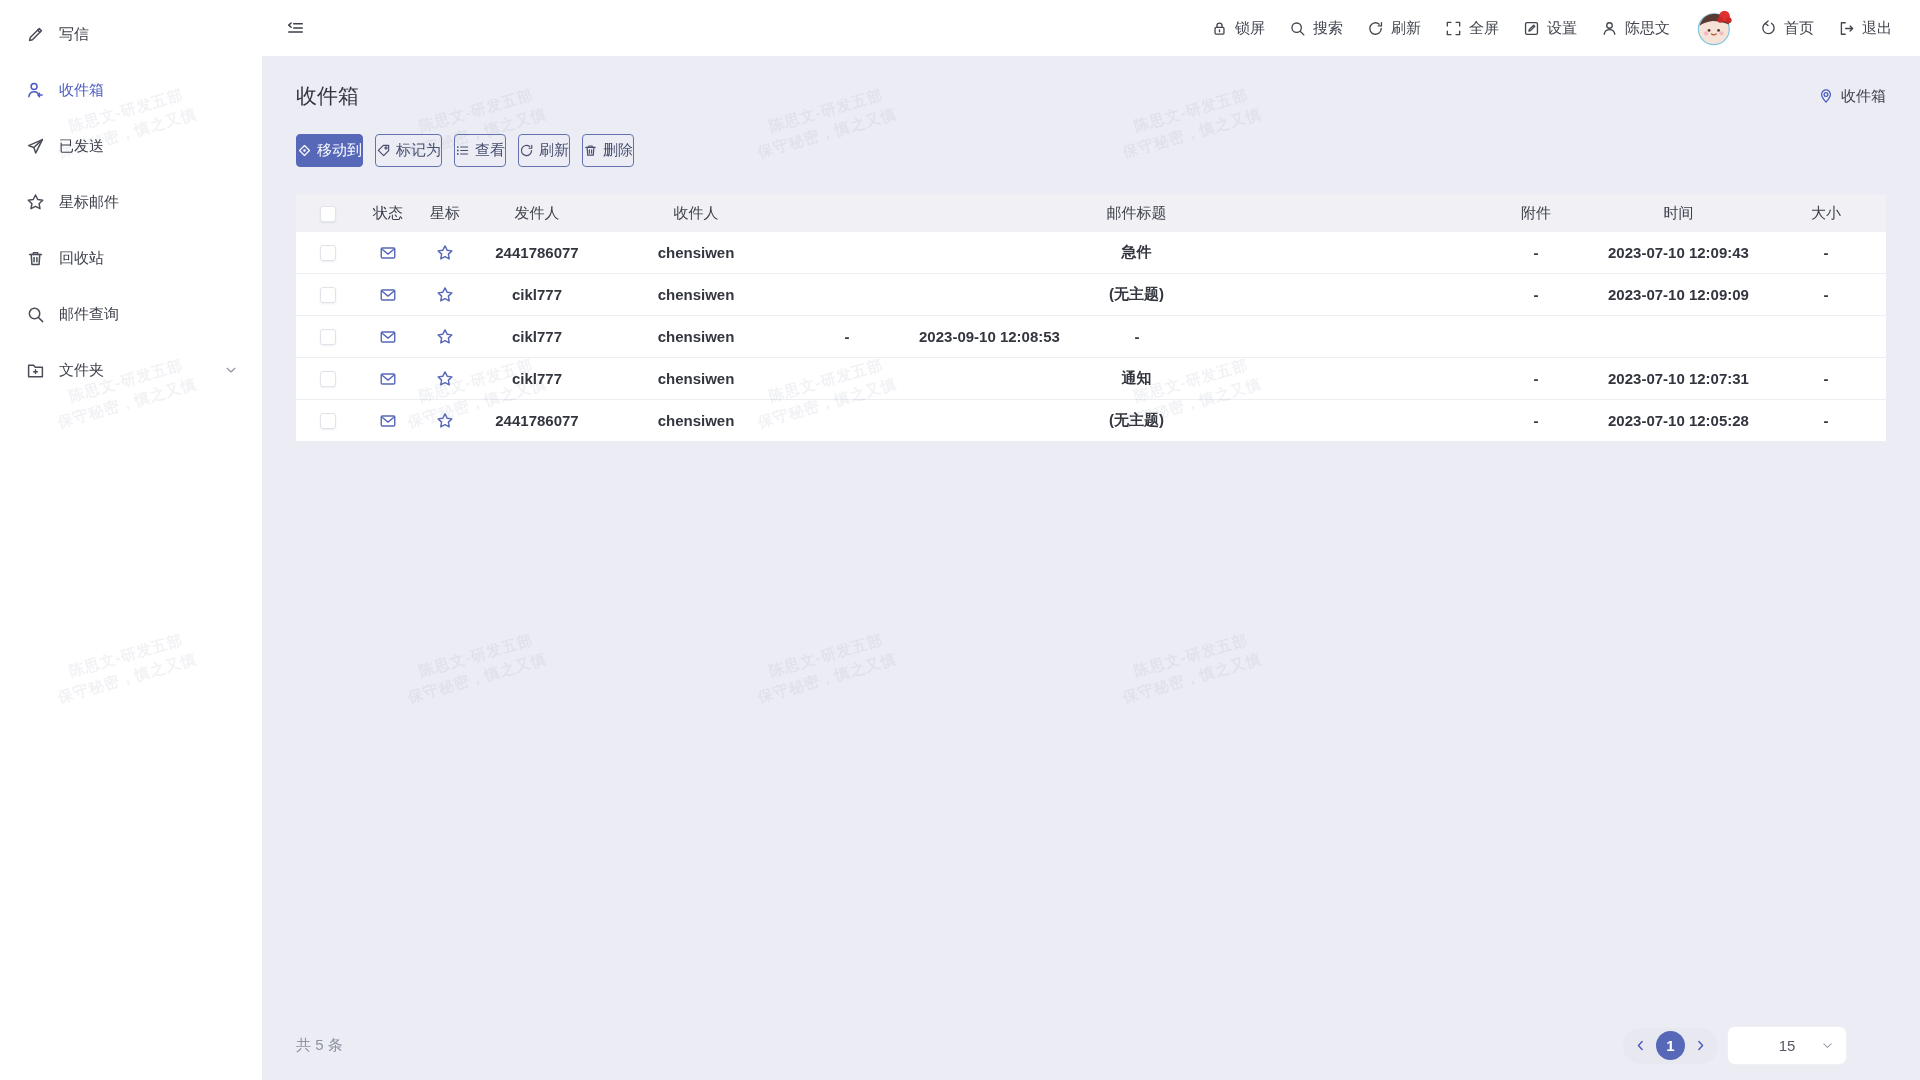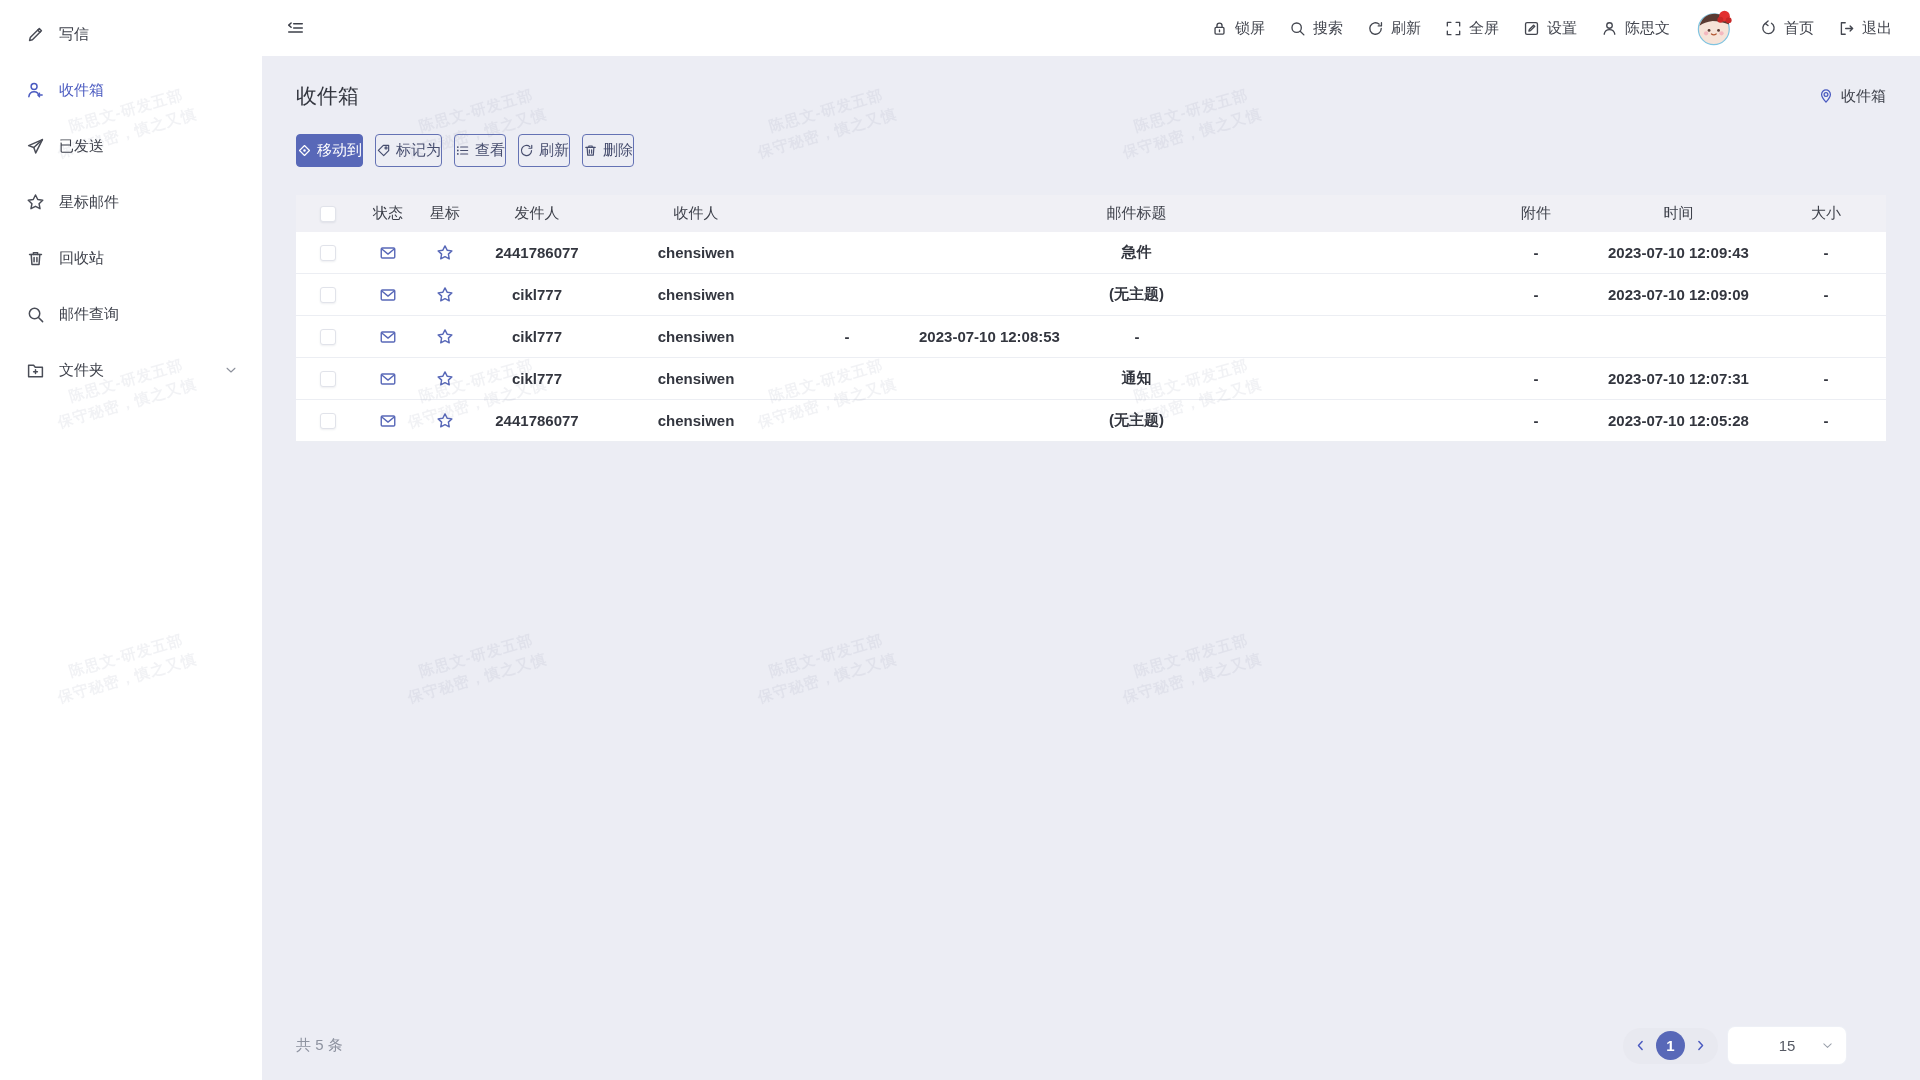--- a/index.html
+++ b/index.html
@@ -384,21 +384,21 @@
               <div class="cell c-star">
                 <span class="ic star-ic">
                   <svg viewBox="0 0 16 16" fill="none" stroke="currentColor" stroke-width="1.25" stroke-linecap="round" stroke-linejoin="round">
                     <path d="M8 1.7 9.9 5.5 14.1 6.1 11 9 11.8 13.2 8 11.2 4.2 13.2 5 9 1.9 6.1 6.1 5.5Z"></path>
                   </svg>
                 </span>
               </div>
               <div class="cell c-sender">cikl777</div>
               <div class="cell c-recipient">chensiwen</div>
               <div class="cell c-attach">-</div>
-              <div class="cell c-time">2023-07-10 12:08:53</div>
+              <div class="cell c-time">2023-09-10 12:08:53</div>
               <div class="cell c-size">-</div>
             </div>
             <div class="trow">
               <div class="cell c-check">
                 <span class="cb"></span>
               </div>
               <div class="cell c-status">
                 <span class="ic mail-ic">
                   <svg viewBox="0 0 16 16" fill="none" stroke="currentColor" stroke-width="1.25" stroke-linecap="round" stroke-linejoin="round">
                     <rect x="2" y="3.5" width="12" height="9" rx="1"></rect>

